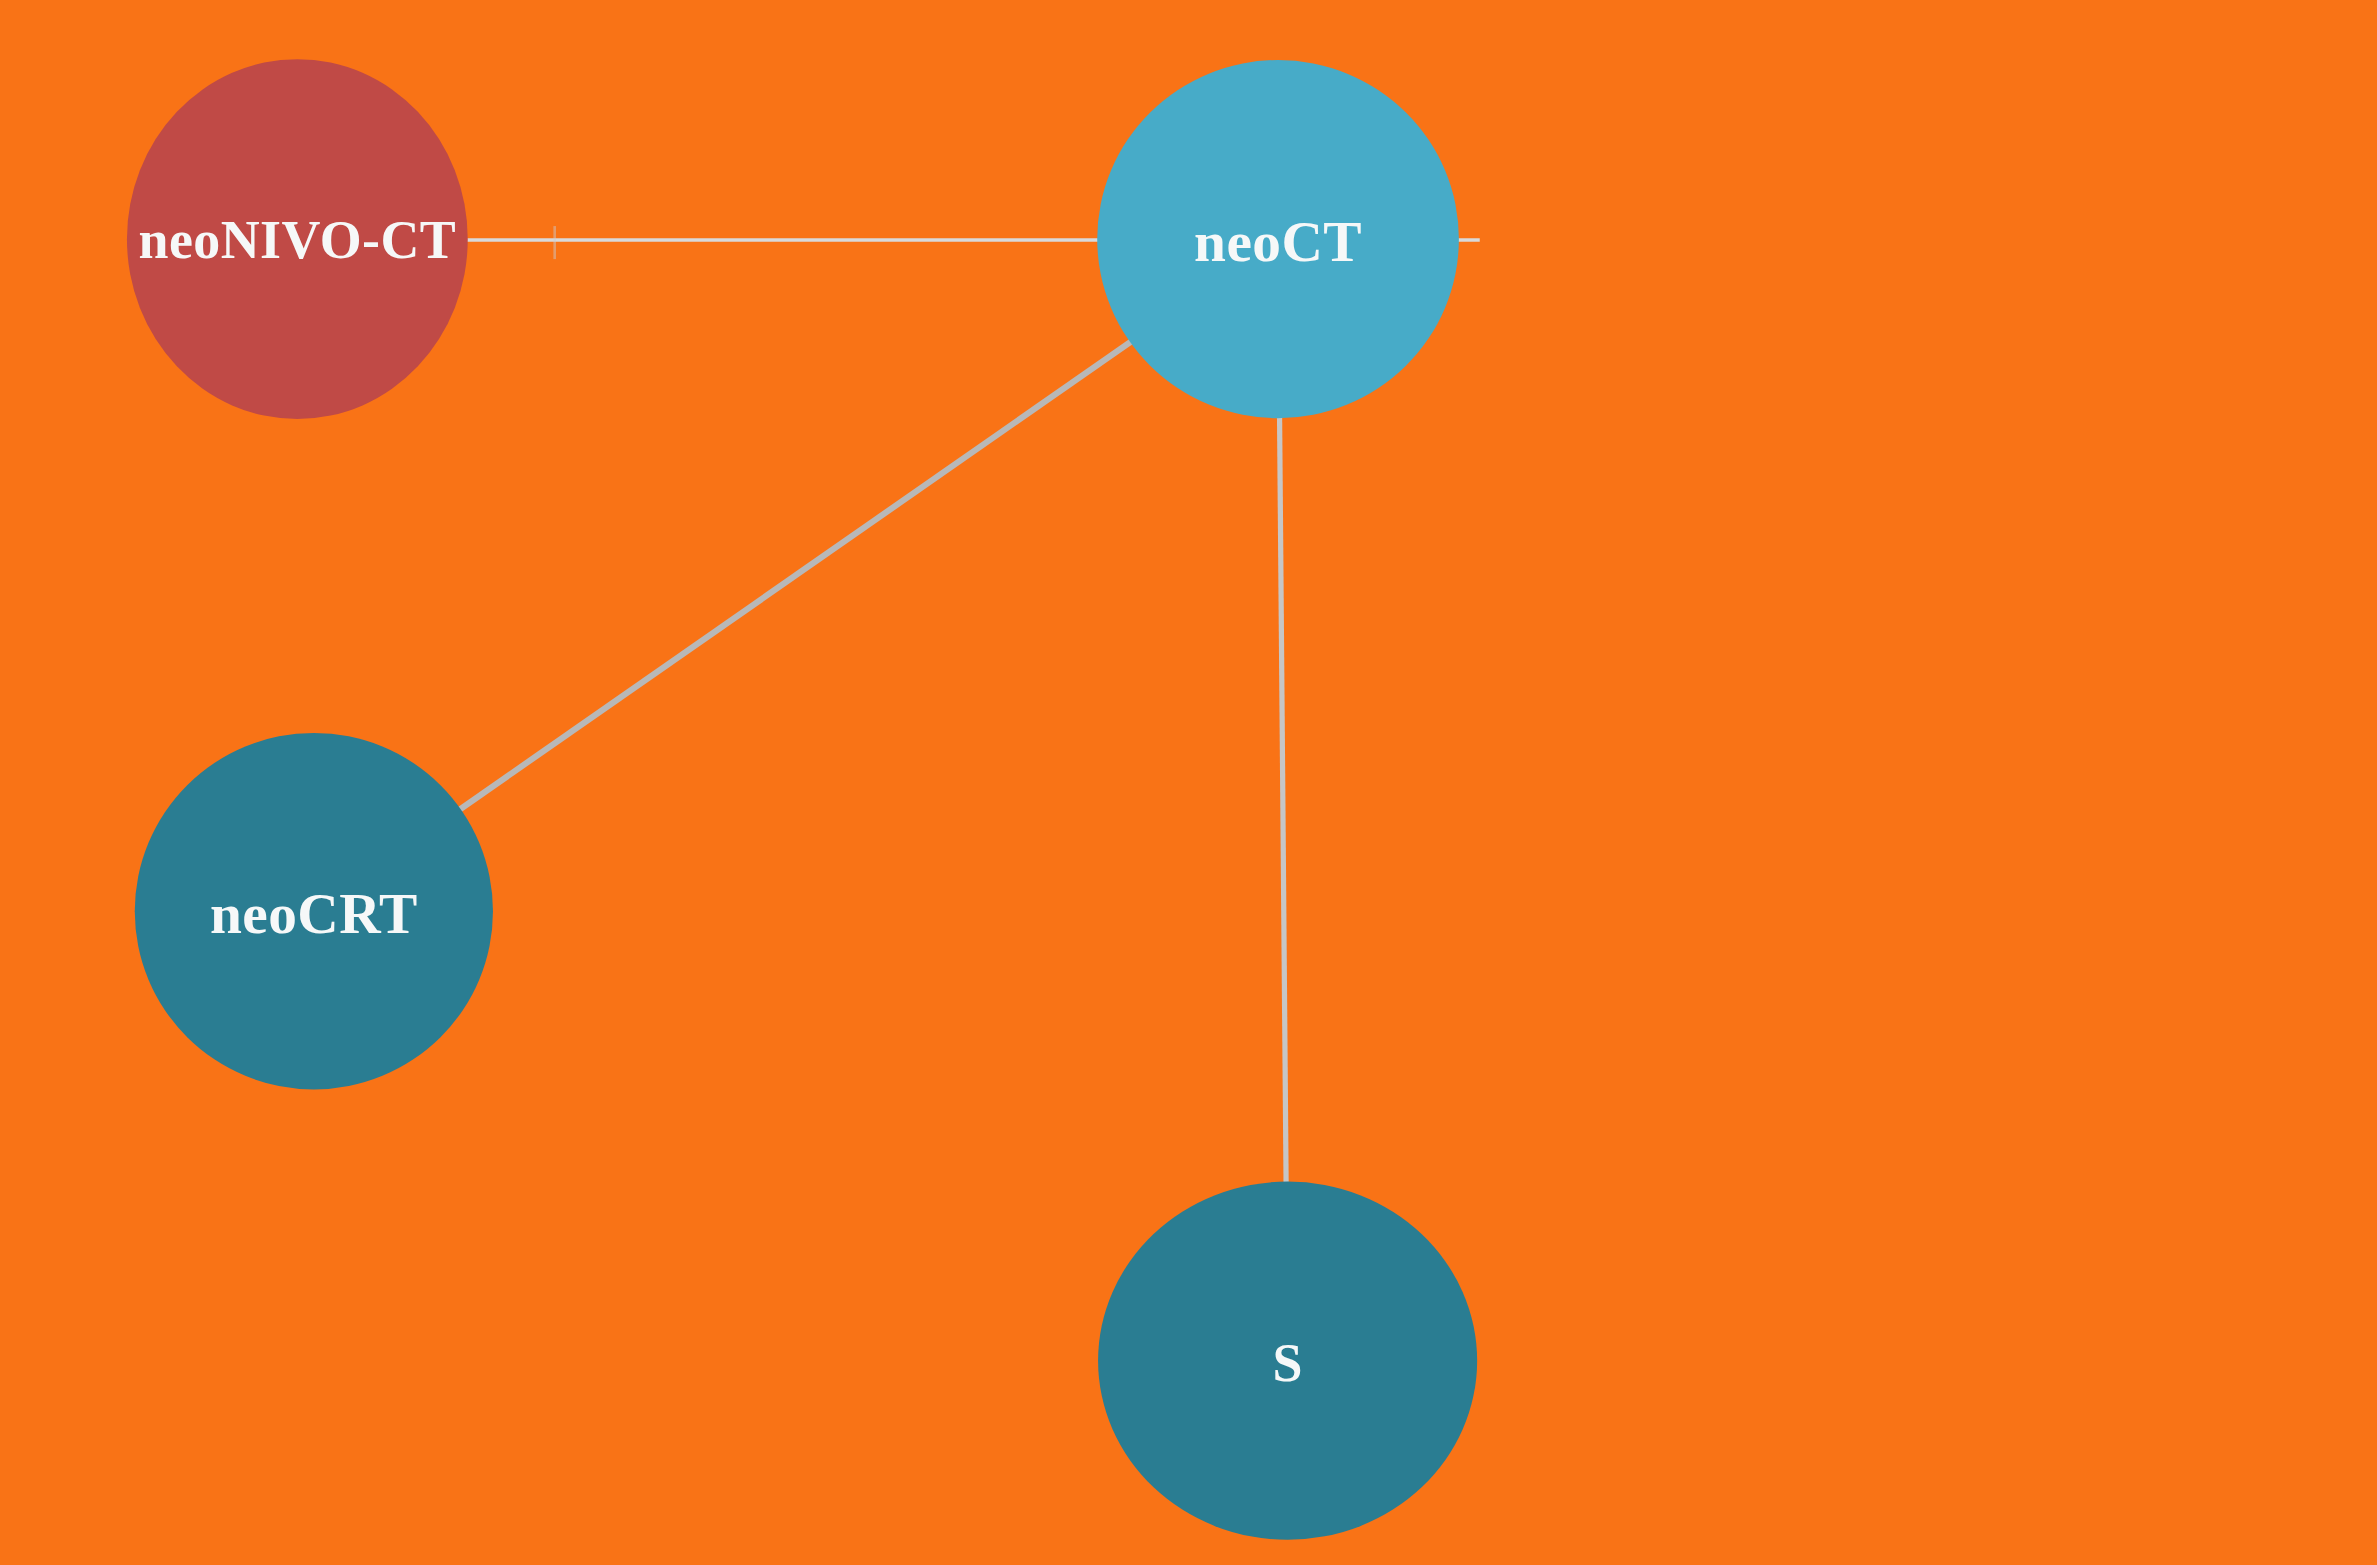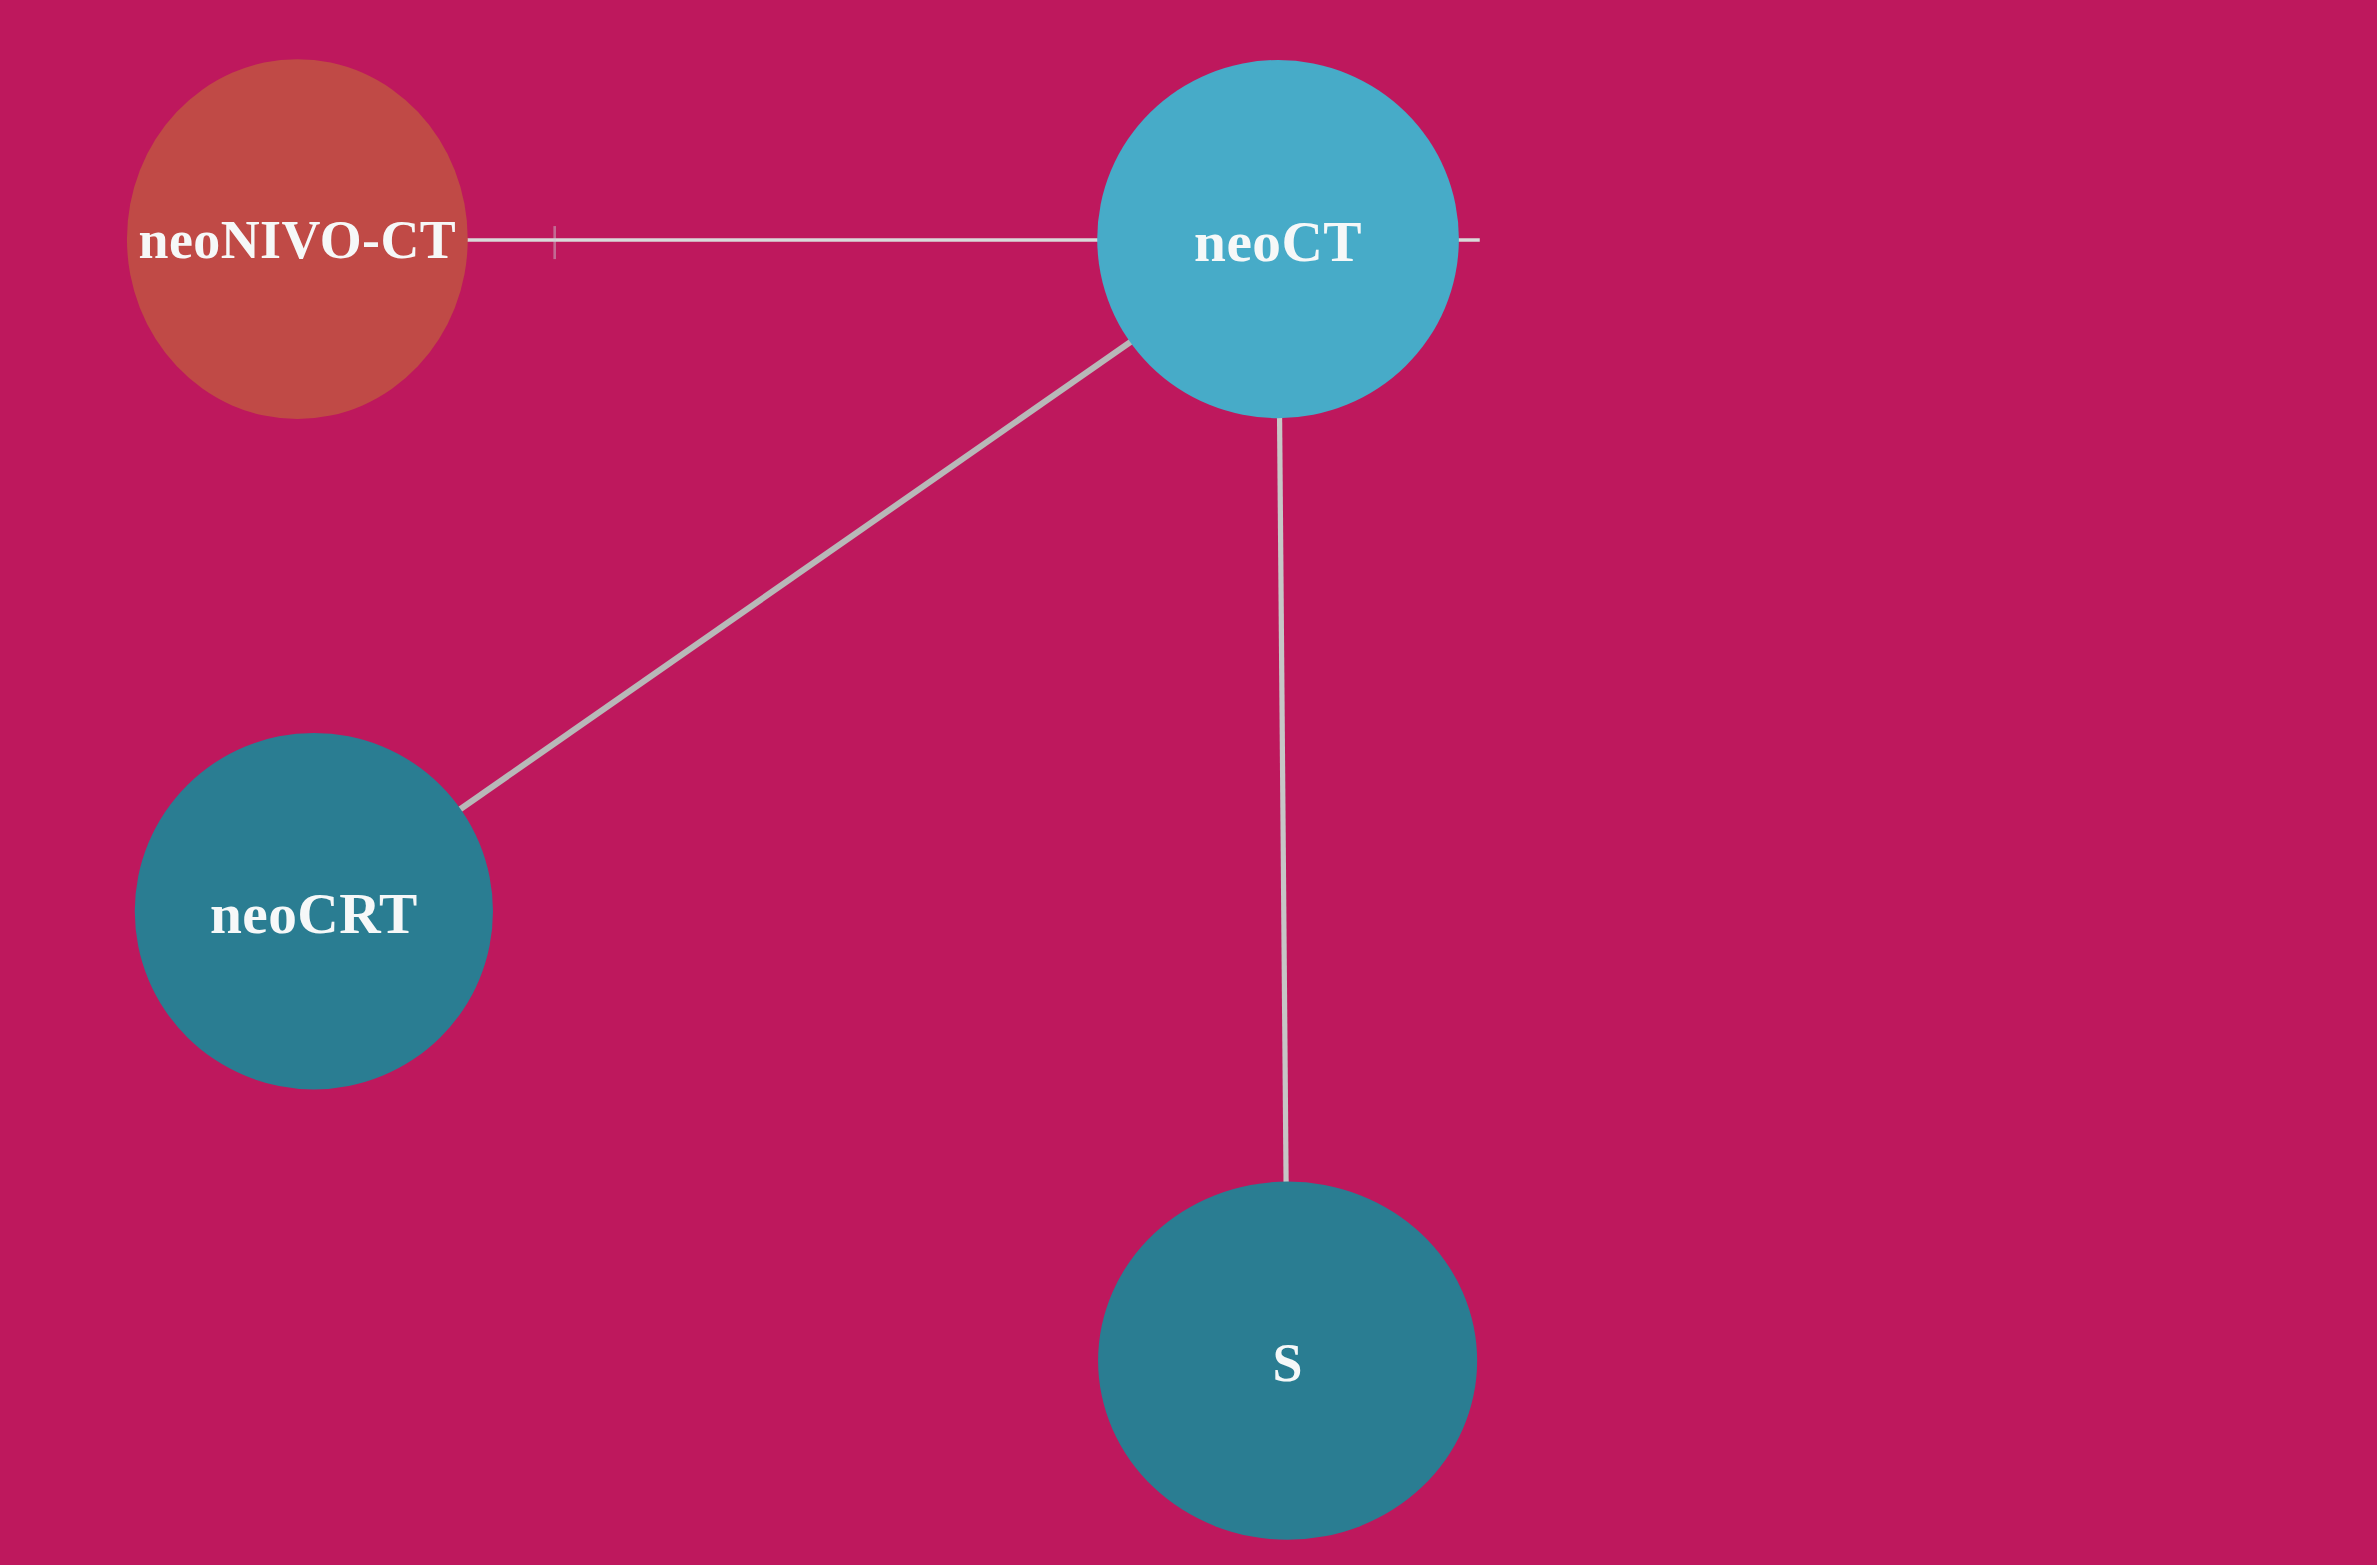--- a/index.html
+++ b/index.html
@@ -8,21 +8,21 @@
     background: #ffffff;
     width: 2377px;
     height: 1565px;
     overflow: hidden;
     font-family: "Liberation Serif", "DejaVu Serif", serif;
   }
   .figure-wrap {
     position: relative;
     width: 2377px;
     height: 1565px;
-    background: #be185d;
+    background: #f97316;
   }
   svg { display: block; }
   .node-label {
     font-family: "Liberation Serif", "DejaVu Serif", serif;
     font-weight: bold;
     fill: #f6f8f8;
     text-anchor: middle;
     letter-spacing: 0.5px;
   }
 </style>

